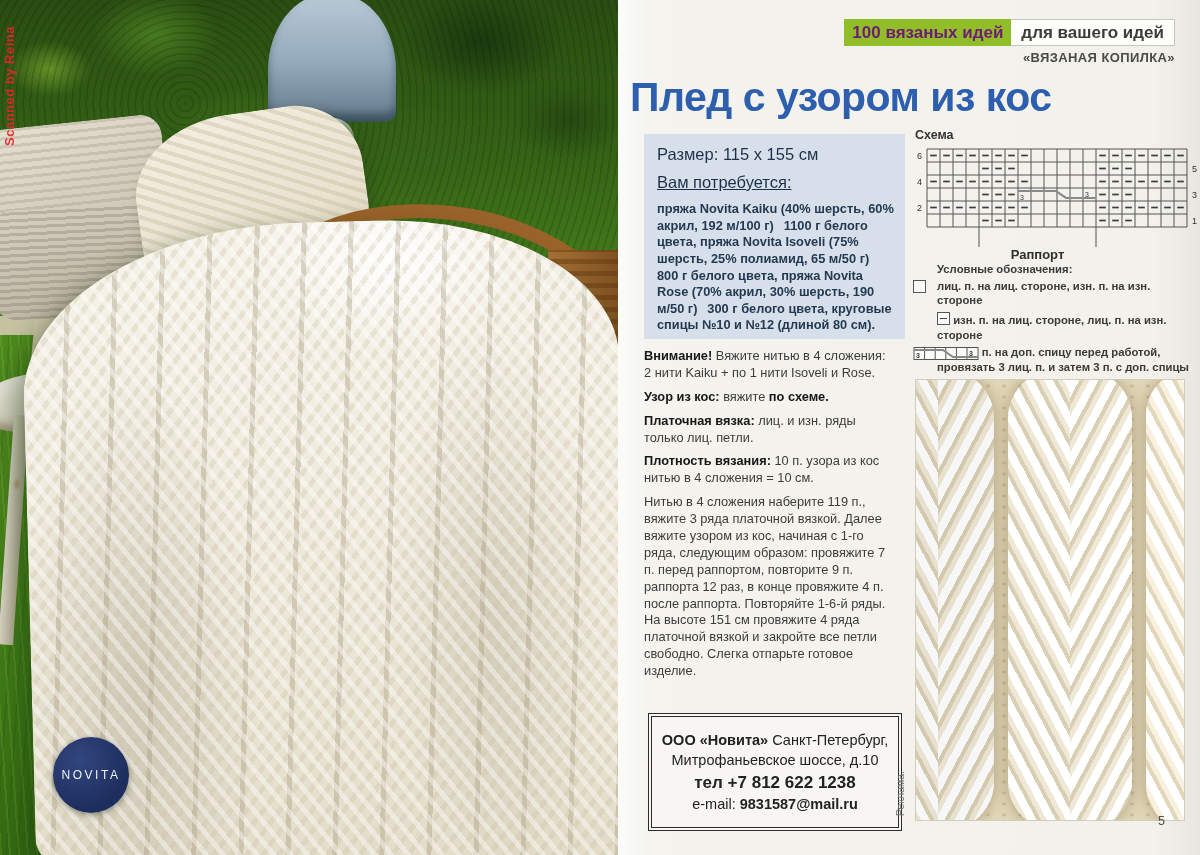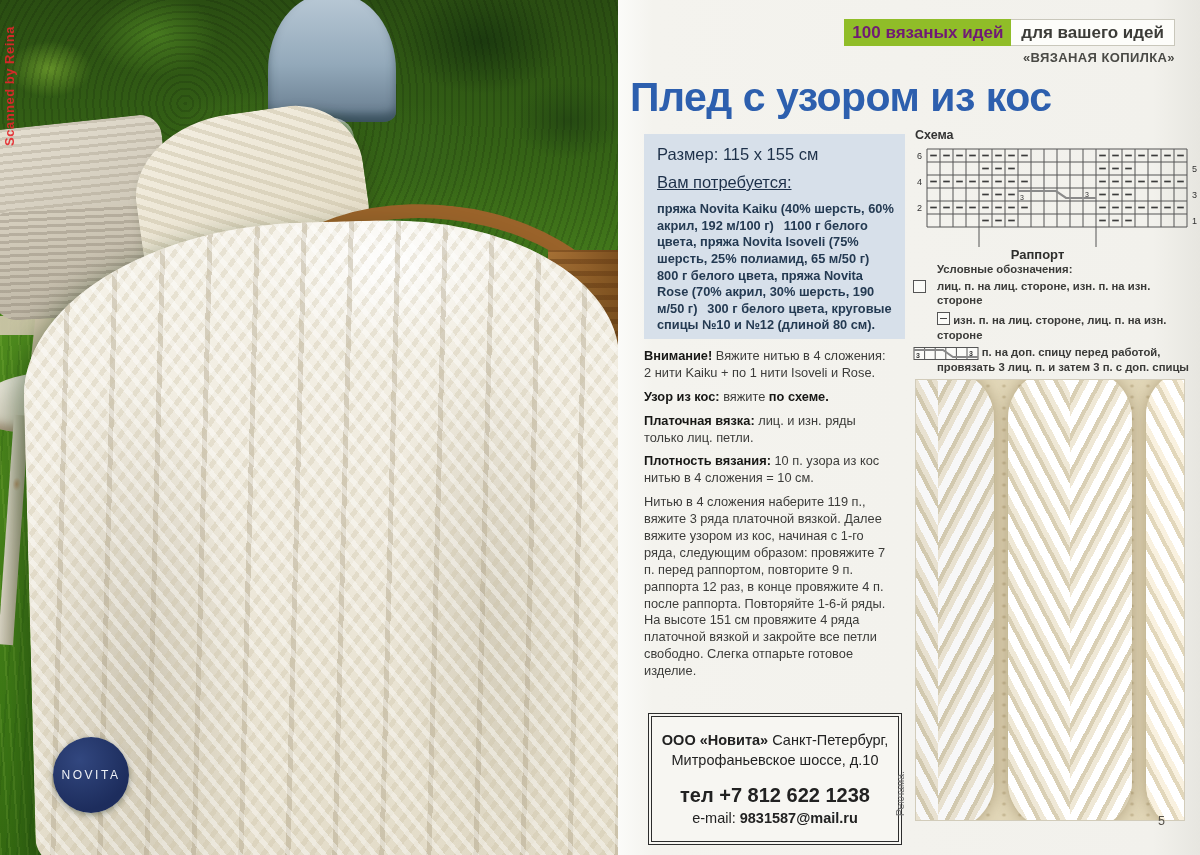--- a/index.html
+++ b/index.html
@@ -118,21 +118,21 @@
   .leg-sym{position:absolute;left:0;top:1px;}
   .sq{width:11px;height:11px;border:1.4px solid #555;background:#fbfbf8;display:inline-block;}
   .sq.dash{position:relative;} .sq.dash::after{content:"";position:absolute;left:2px;top:4.5px;width:7px;height:1.6px;background:#444;}
 
   .notes{left:26px;top:348px;width:245px;font-size:12.8px;color:#3c3c3a;line-height:1.32;}
   .notes p{margin:0 0 7px 0;}
   .notes b{color:#171715;}
 
   .contact{left:30px;top:713px;width:230px;border:4px double #2c2c2c;background:#f7f6f2;
       text-align:center;padding:14px 8px 12px 8px;color:#222;font-size:14.5px;line-height:1.35;}
-  .contact .c-line.tel{font-size:20px;font-weight:bold;margin-top:12px;}
+  .contact .c-line.tel{font-size:17px;font-weight:bold;margin-top:2px;}
   .contact b{font-weight:bold;}
   .reklama{left:276px;top:726px;width:14px;height:90px;color:#777;font-size:10.5px;
       writing-mode:vertical-rl;transform:rotate(180deg);}
 
   .knitphoto{left:297px;top:379px;width:268px;height:440px;background:
       radial-gradient(4px 3px at 8px 6px,rgba(160,140,95,.5),transparent 70%),
       #e2d7b8;background-size:16px 11px,auto;overflow:hidden;border:1px solid #d2ccba;}
   .braid{position:absolute;top:-10px;bottom:-10px;border-radius:48px;overflow:hidden;display:flex;
       box-shadow:0 0 16px rgba(110,90,50,.45);}
   .braid>div{flex:1;}

